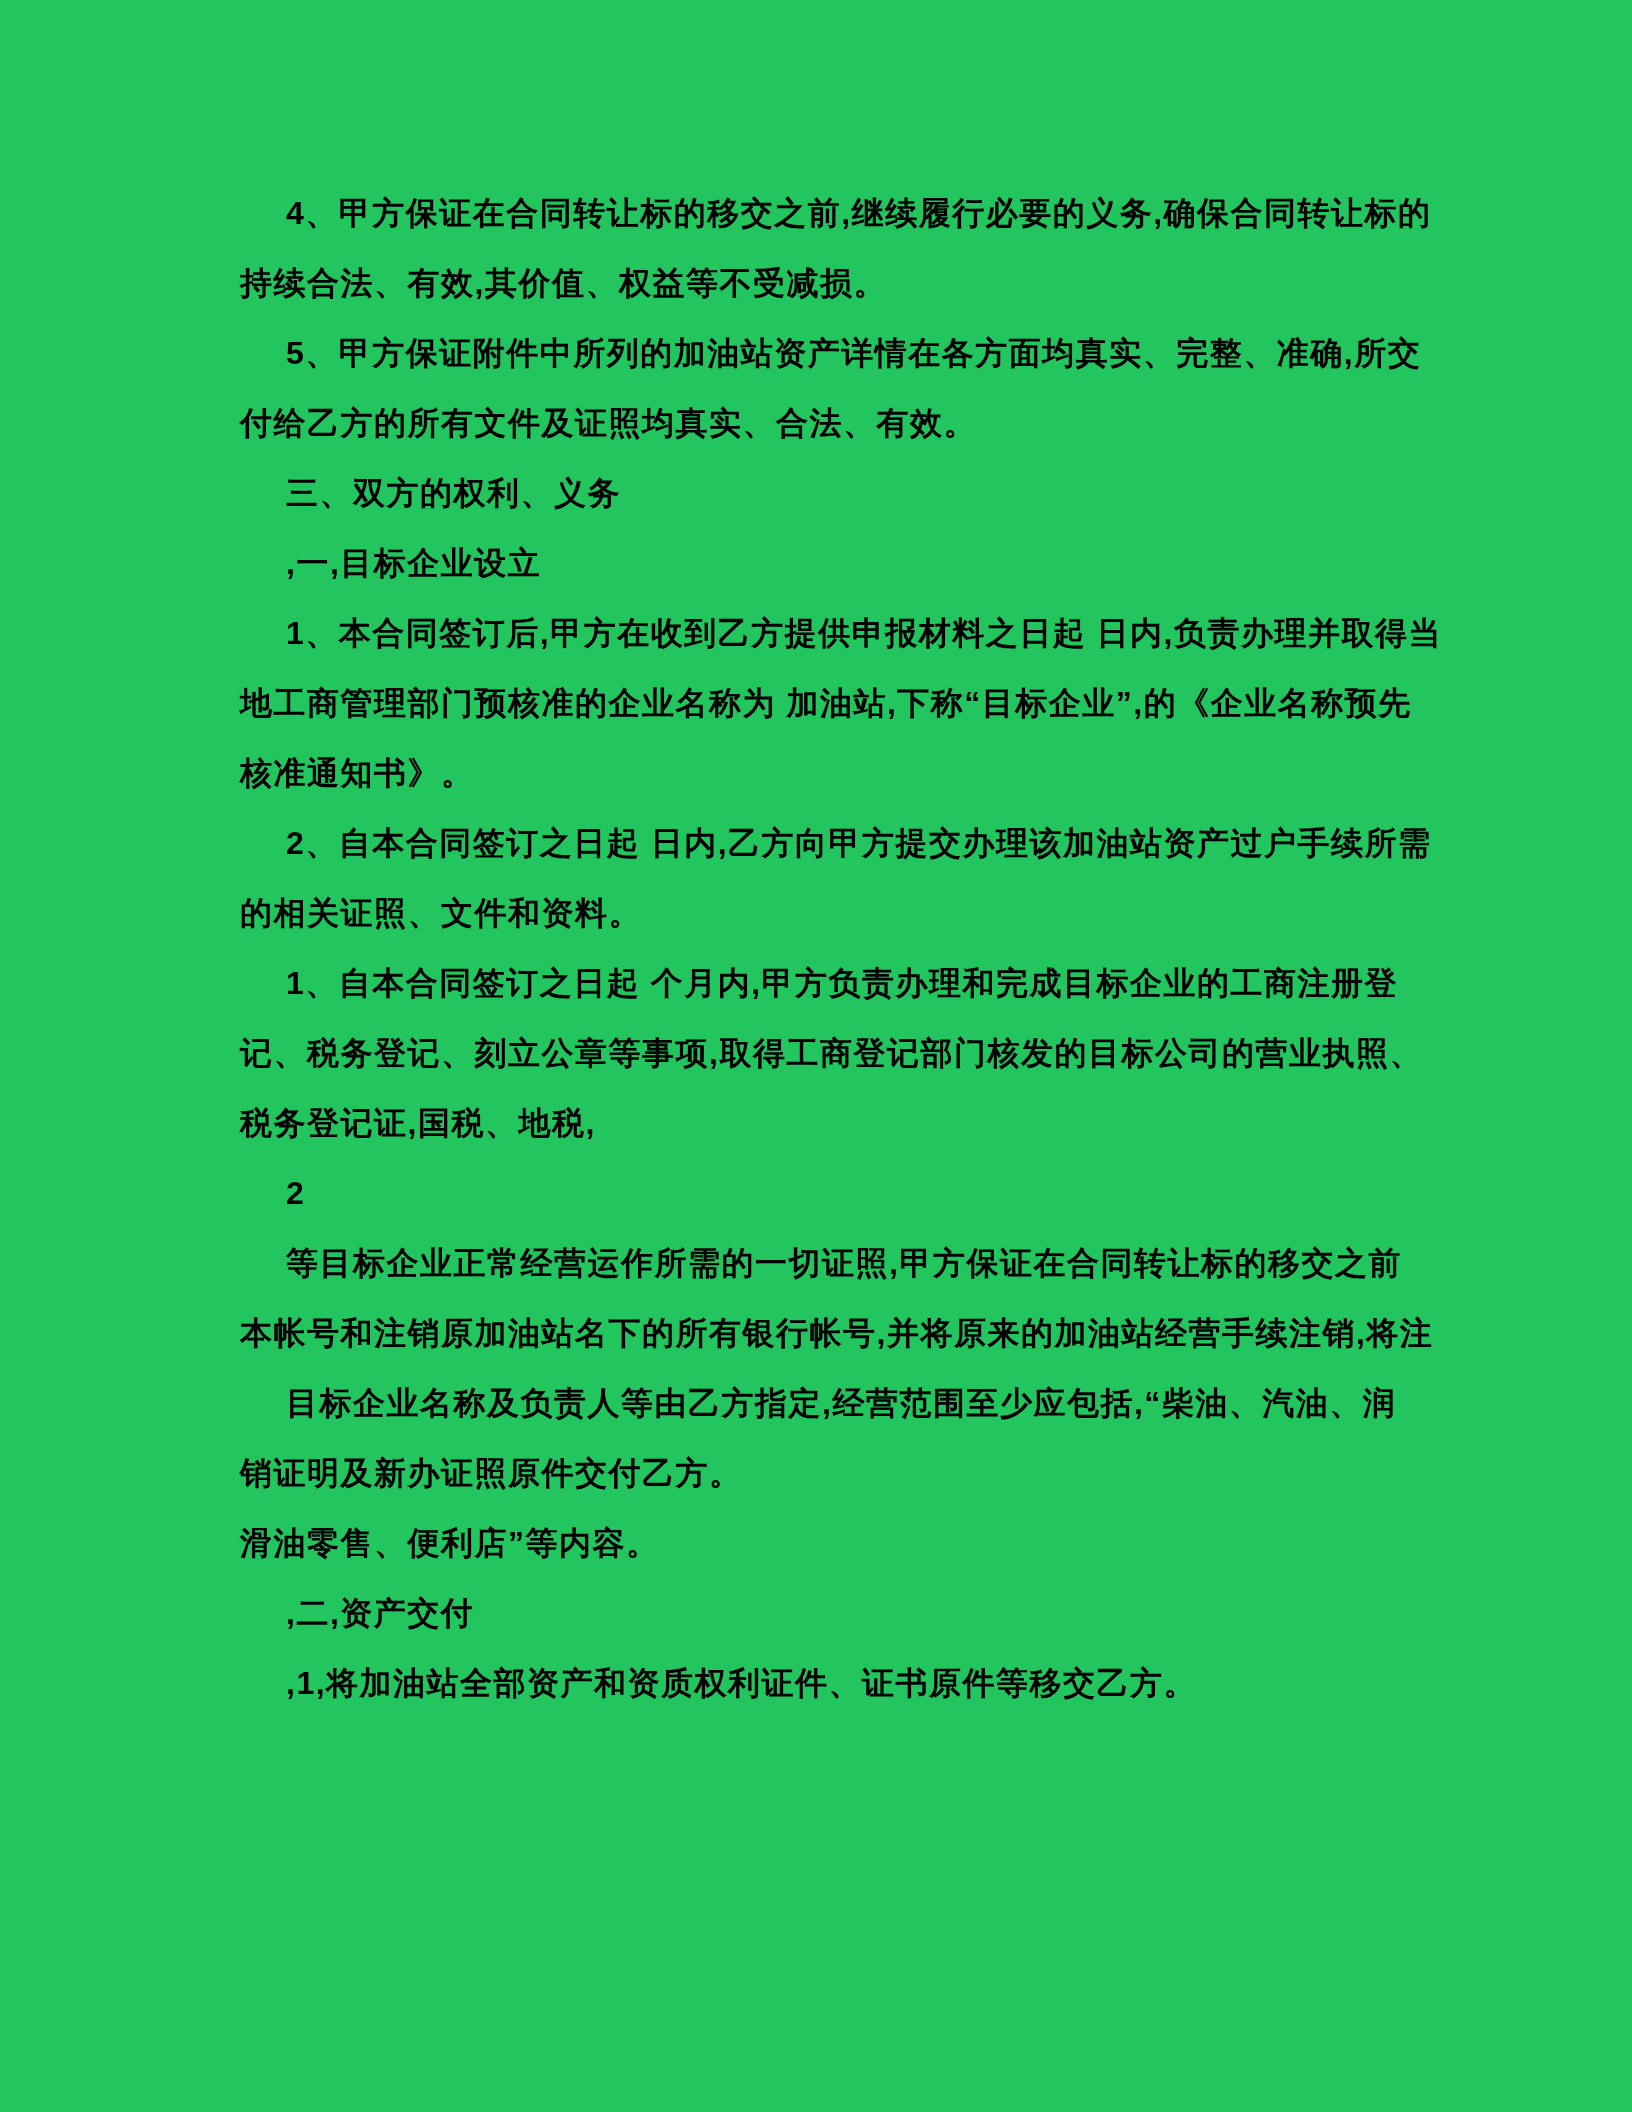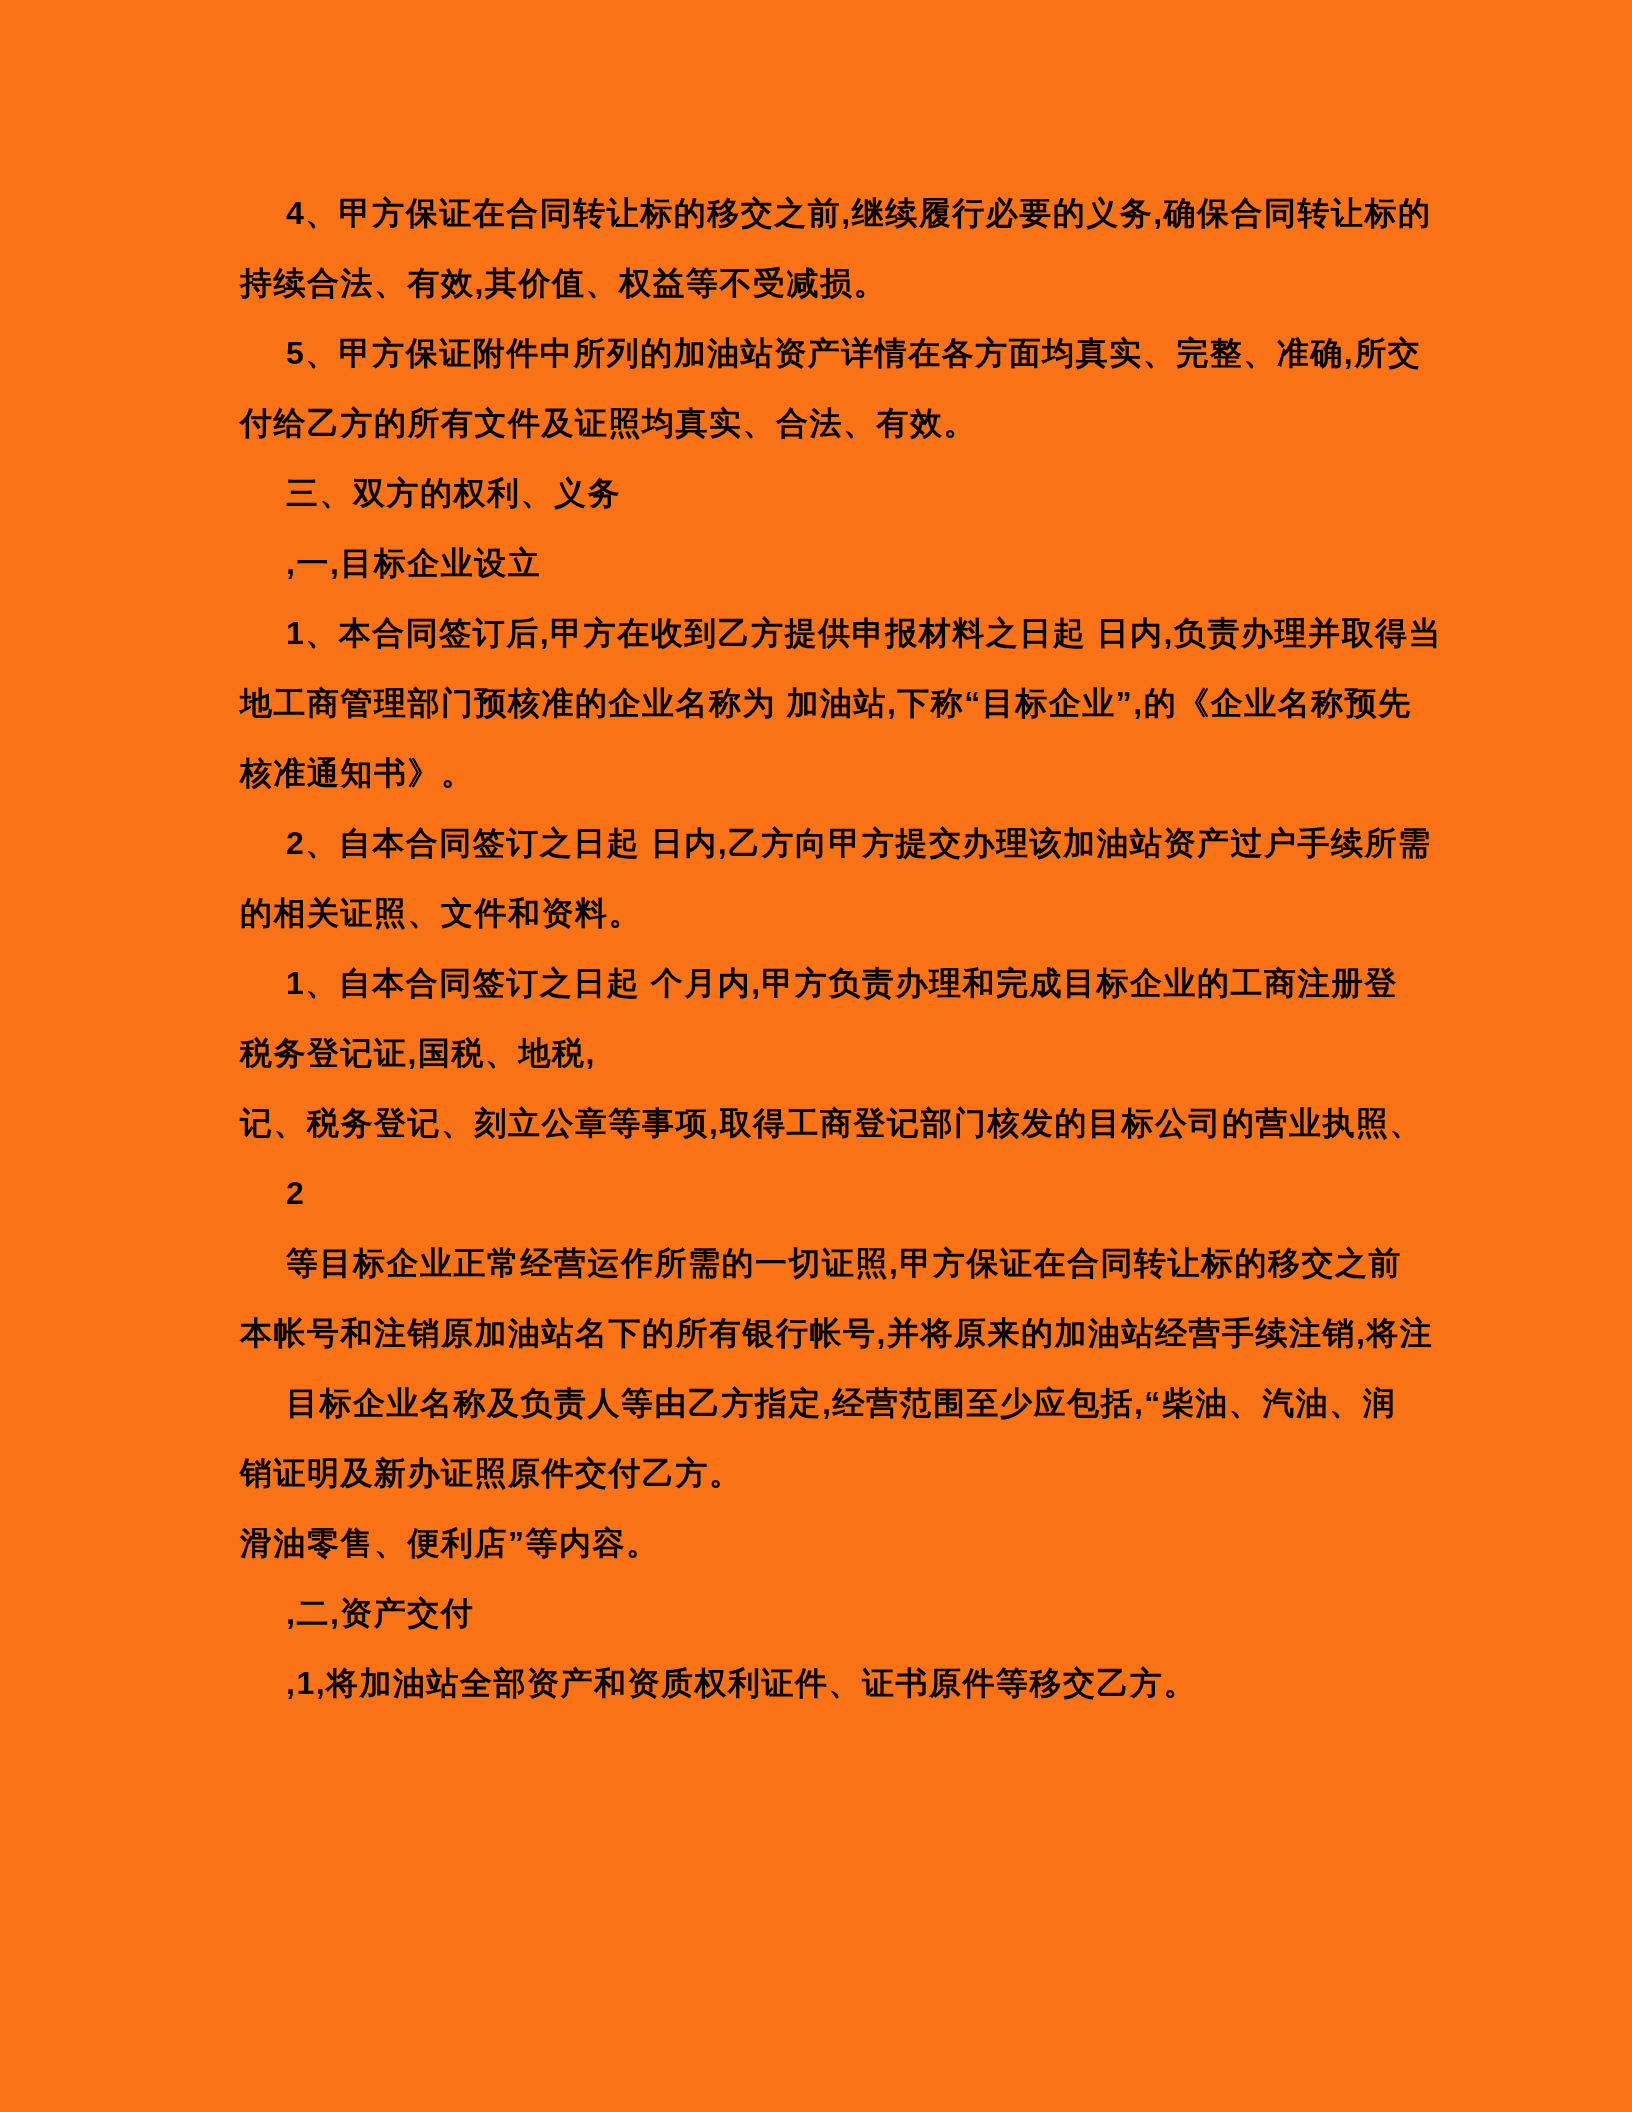--- a/index.html
+++ b/index.html
@@ -34,36 +34,36 @@
     white-space: pre;
     height: 70px;
   }
   .line.indent {
     padding-left: 46px;
   }
 </style>
 </head>
 <body>
 
-<div class="page" style="background: #f97316;">
+<div class="page" style="background: #22c55e;">
   <div class="doc-body" style="color: rgb(0, 0, 0);">
       <div class="line indent">4、甲方保证在合同转让标的移交之前,继续履行必要的义务,确保合同转让标的</div>
       <div class="line">持续合法、有效,其价值、权益等不受减损。</div>
       <div class="line indent">5、甲方保证附件中所列的加油站资产详情在各方面均真实、完整、准确,所交</div>
       <div class="line">付给乙方的所有文件及证照均真实、合法、有效。</div>
       <div class="line indent">三、双方的权利、义务</div>
       <div class="line indent">,一,目标企业设立</div>
       <div class="line indent">1、本合同签订后,甲方在收到乙方提供申报材料之日起 日内,负责办理并取得当</div>
       <div class="line">地工商管理部门预核准的企业名称为 加油站,下称“目标企业”,的《企业名称预先</div>
       <div class="line">核准通知书》。</div>
       <div class="line indent">2、自本合同签订之日起 日内,乙方向甲方提交办理该加油站资产过户手续所需</div>
       <div class="line">的相关证照、文件和资料。</div>
       <div class="line indent">1、自本合同签订之日起 个月内,甲方负责办理和完成目标企业的工商注册登</div>
+      <div class="line">记、税务登记、刻立公章等事项,取得工商登记部门核发的目标公司的营业执照、</div>
       <div class="line">税务登记证,国税、地税,</div>
-      <div class="line">记、税务登记、刻立公章等事项,取得工商登记部门核发的目标公司的营业执照、</div>
       <div class="line indent">2</div>
       <div class="line indent">等目标企业正常经营运作所需的一切证照,甲方保证在合同转让标的移交之前</div>
       <div class="line">本帐号和注销原加油站名下的所有银行帐号,并将原来的加油站经营手续注销,将注</div>
       <div class="line indent">目标企业名称及负责人等由乙方指定,经营范围至少应包括,“柴油、汽油、润</div>
       <div class="line">销证明及新办证照原件交付乙方。</div>
       <div class="line">滑油零售、便利店”等内容。</div>
       <div class="line indent">,二,资产交付</div>
       <div class="line indent">,1,将加油站全部资产和资质权利证件、证书原件等移交乙方。</div>
     </div>
 </div>

